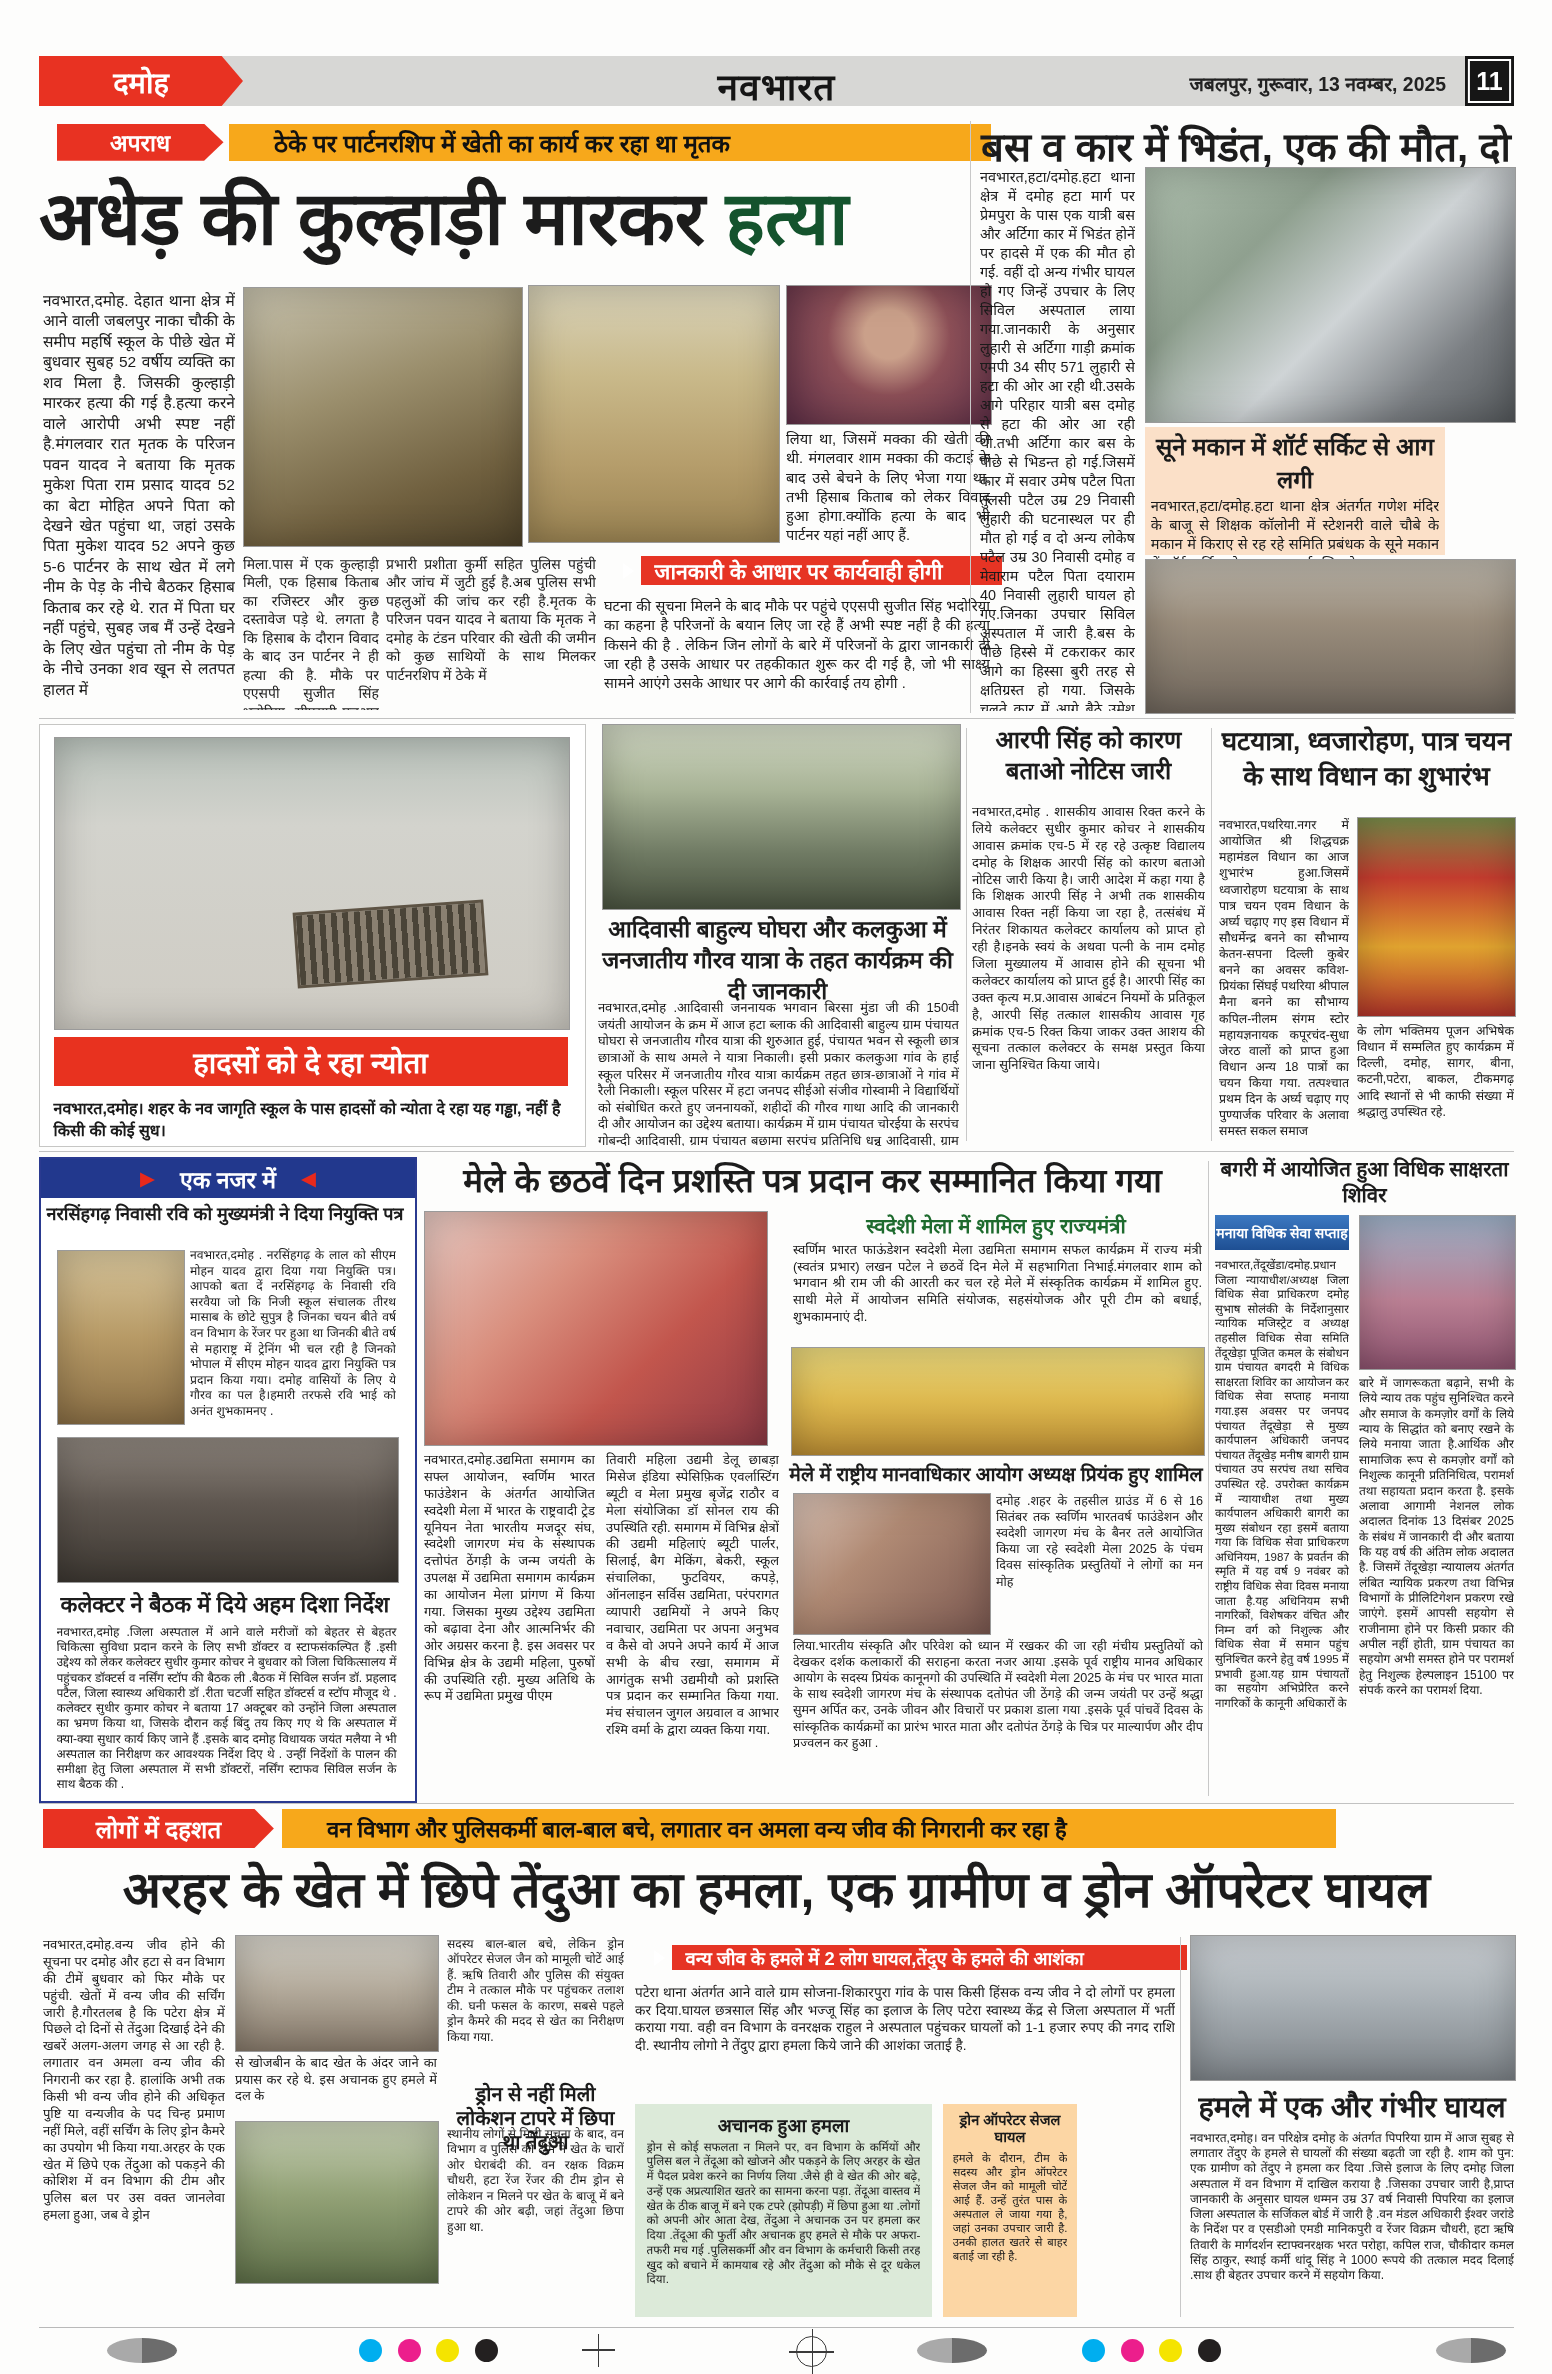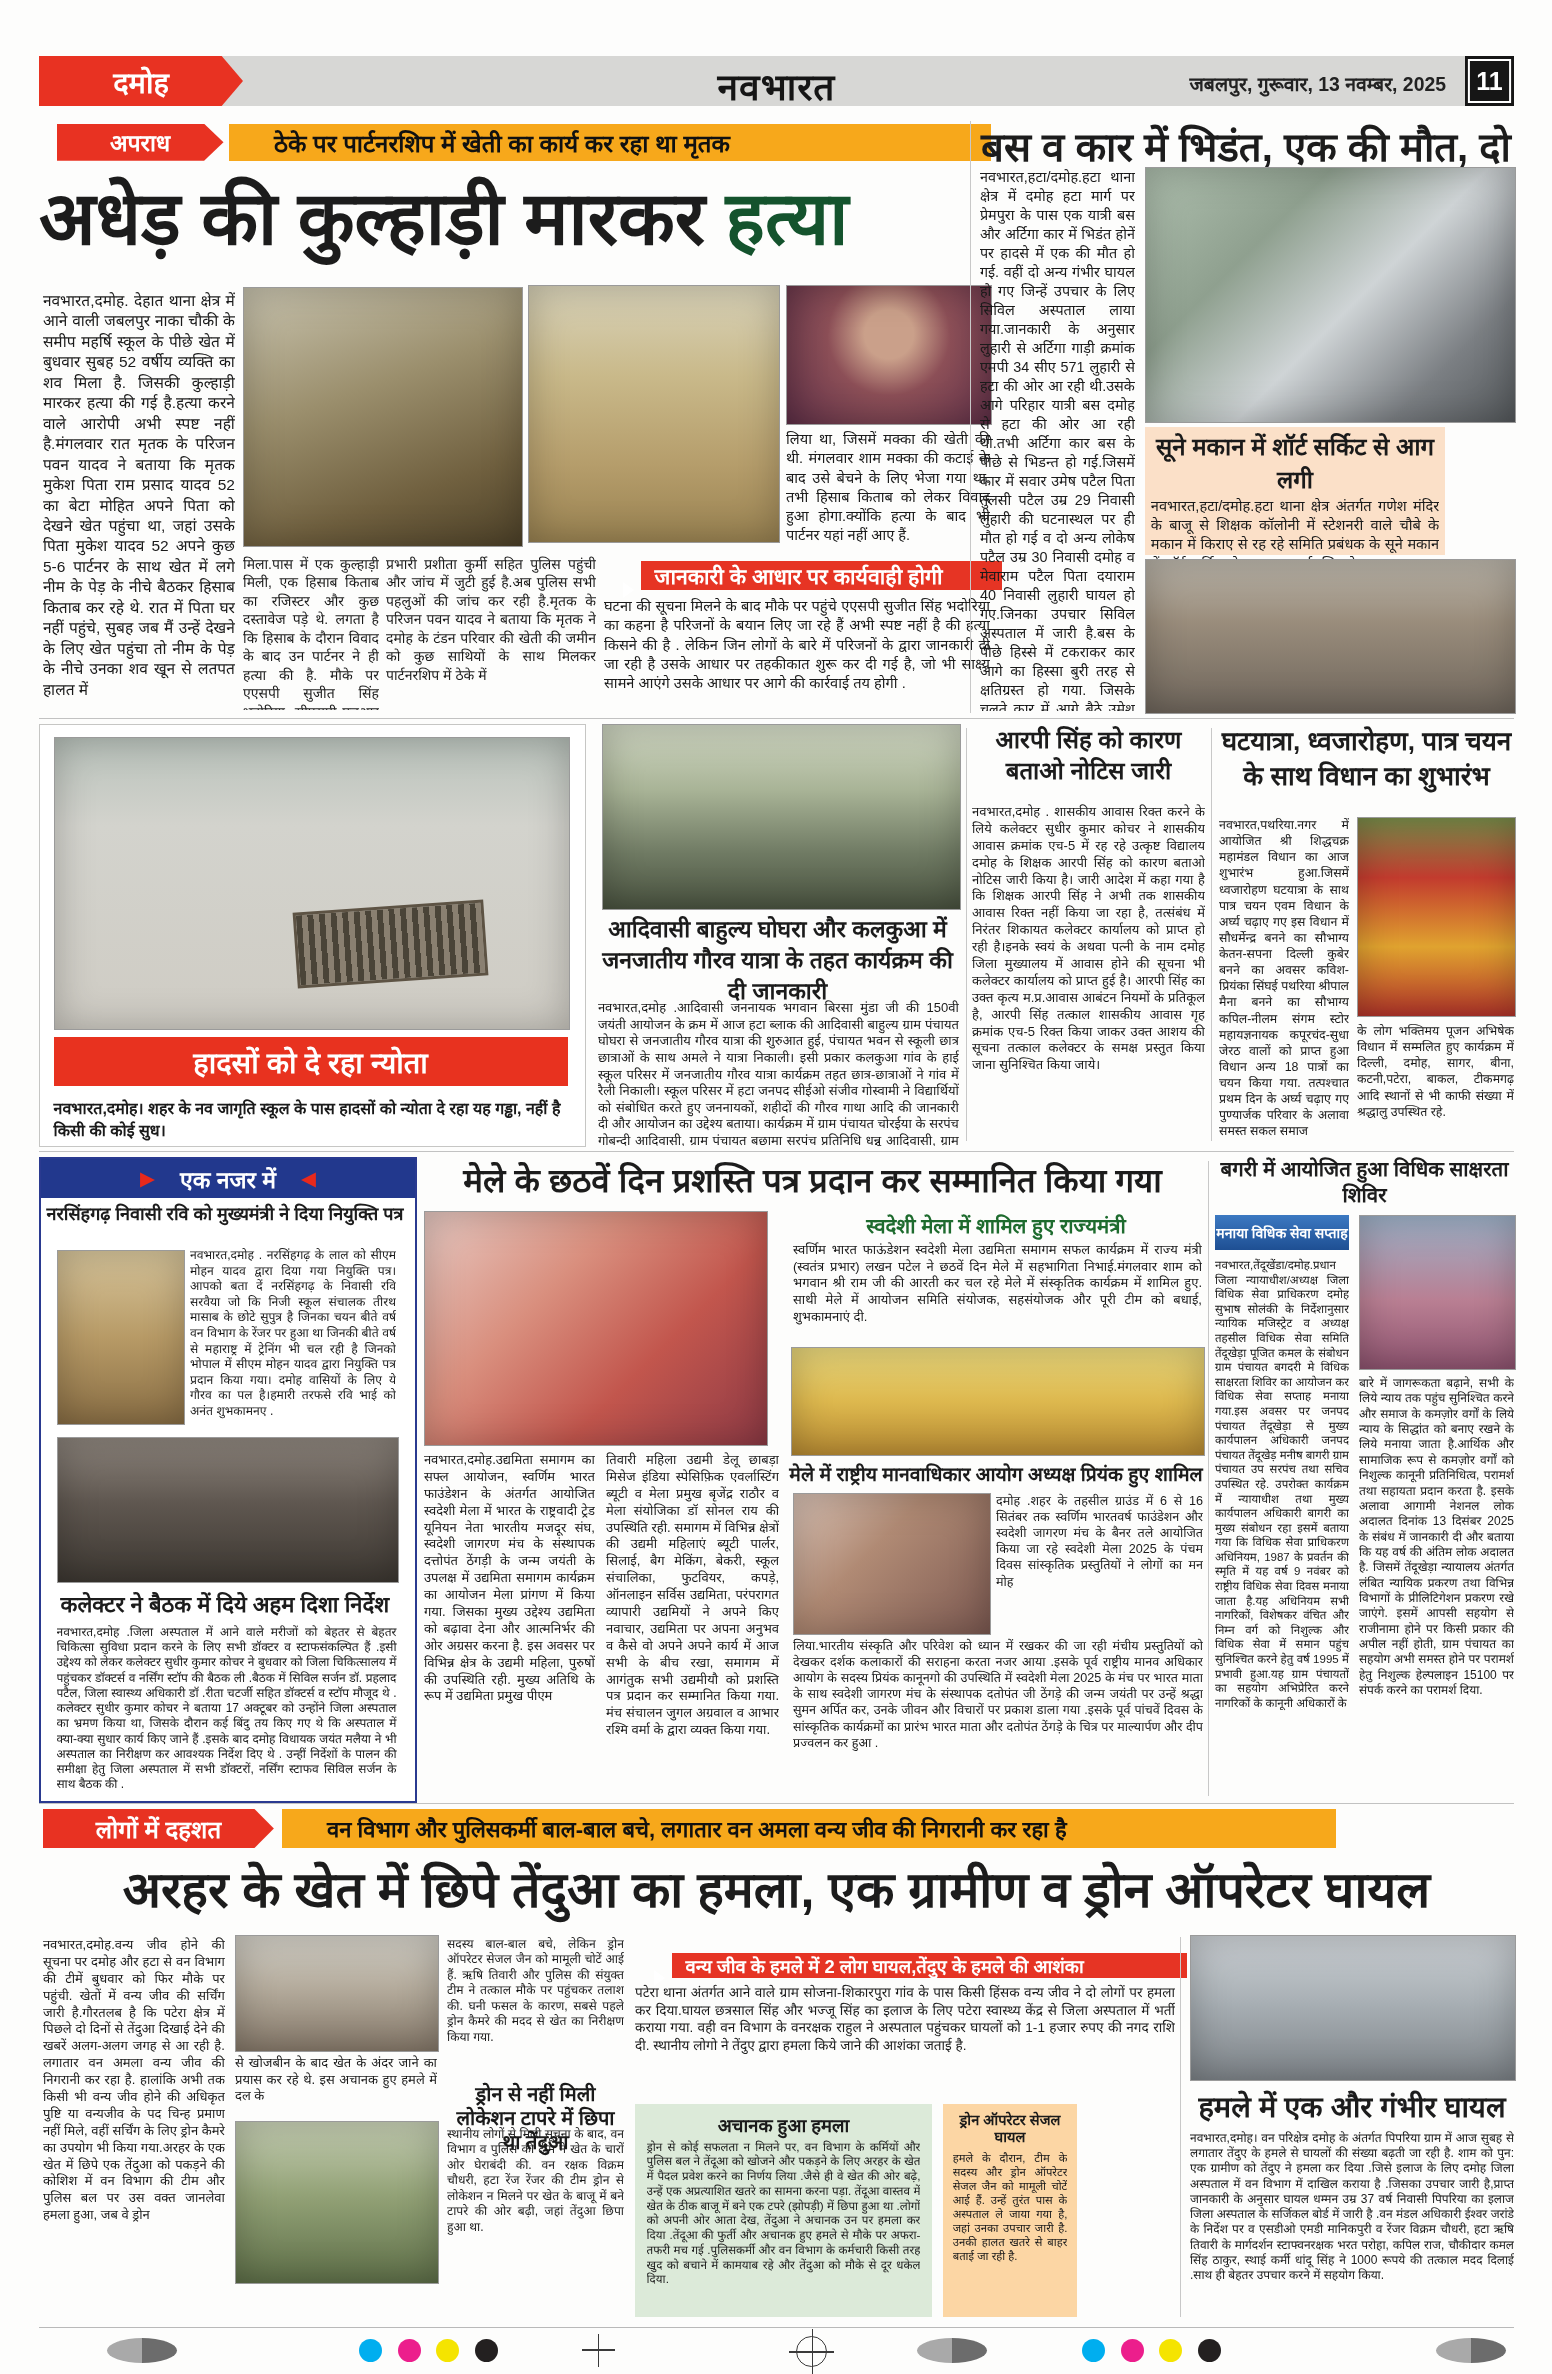--- a/index.html
+++ b/index.html
@@ -24,21 +24,21 @@
 
   
   .ktag{position:absolute;background:#e83222;color:#fff;font-weight:bold;display:flex;align-items:center;justify-content:center;
         clip-path:polygon(0 0,calc(100% - 19.4px) 0,100% 50%,calc(100% - 19.4px) 100%,0 100%);}
   .kstrip{position:absolute;background:#f7a81b;color:#111;font-weight:bold;display:flex;align-items:center;padding-left:45px;}
 
   .headline{position:absolute;font-weight:bold;color:#1c1c1c;}
   .red{color:#14532d;}
 
   
-  .rbar{position:absolute;display:flex;align-items:flex-end;padding-left:12px;}
+  .rbar{position:absolute;display:flex;align-items:center;padding-left:12px;}
   .rbar .notch{width:25px;background:#181818;position:relative;}
   .rbar .notch::after{content:"";position:absolute;left:6.8px;top:50%;transform:translateY(-50%);
         border-left:11.6px solid #fff;border-top:8.7px solid transparent;border-bottom:8.7px solid transparent;}
   .rbar .bar{flex:1;background:#e63424;color:#fff;font-weight:bold;display:flex;align-items:center;padding-left:13.6px;}
 
   .firebox{position:absolute;background:#fbe0c8;}
   .banner-red{position:absolute;background:#e8321f;color:#fff;font-weight:bold;display:flex;align-items:center;justify-content:center;}
   .bluebar{position:absolute;background:linear-gradient(180deg,#3c79c2,#1e4f93);color:#fff;font-weight:bold;
            display:flex;align-items:center;justify-content:center;}
   .greenbox{position:absolute;background:#dcead9;padding:7.8px 11.6px;box-sizing:border-box;}

